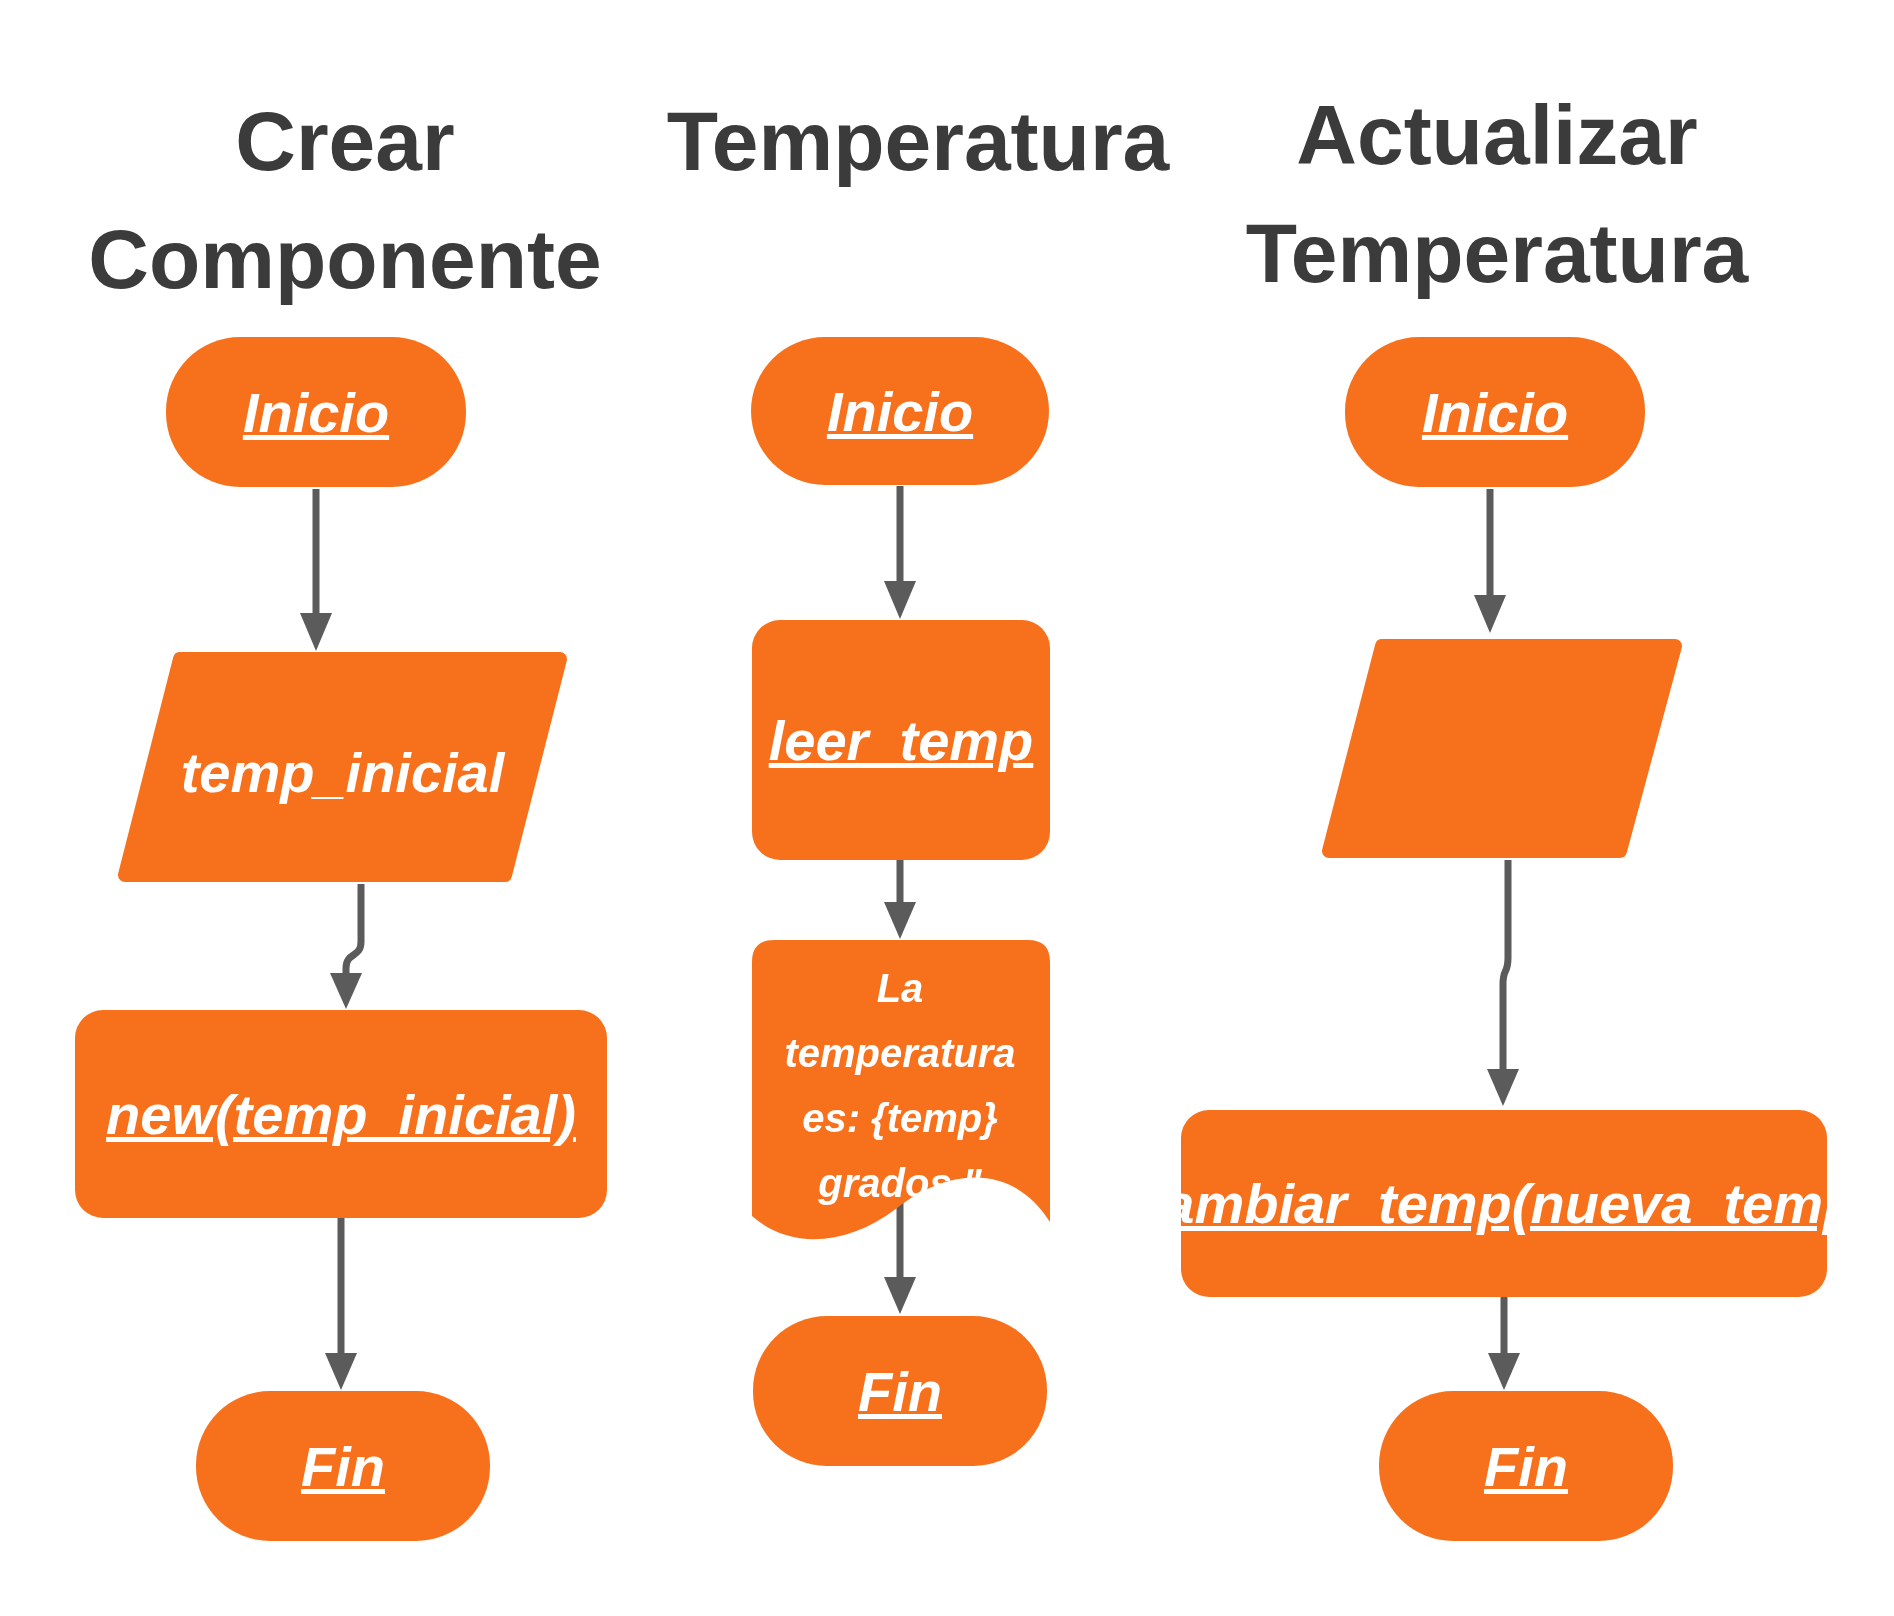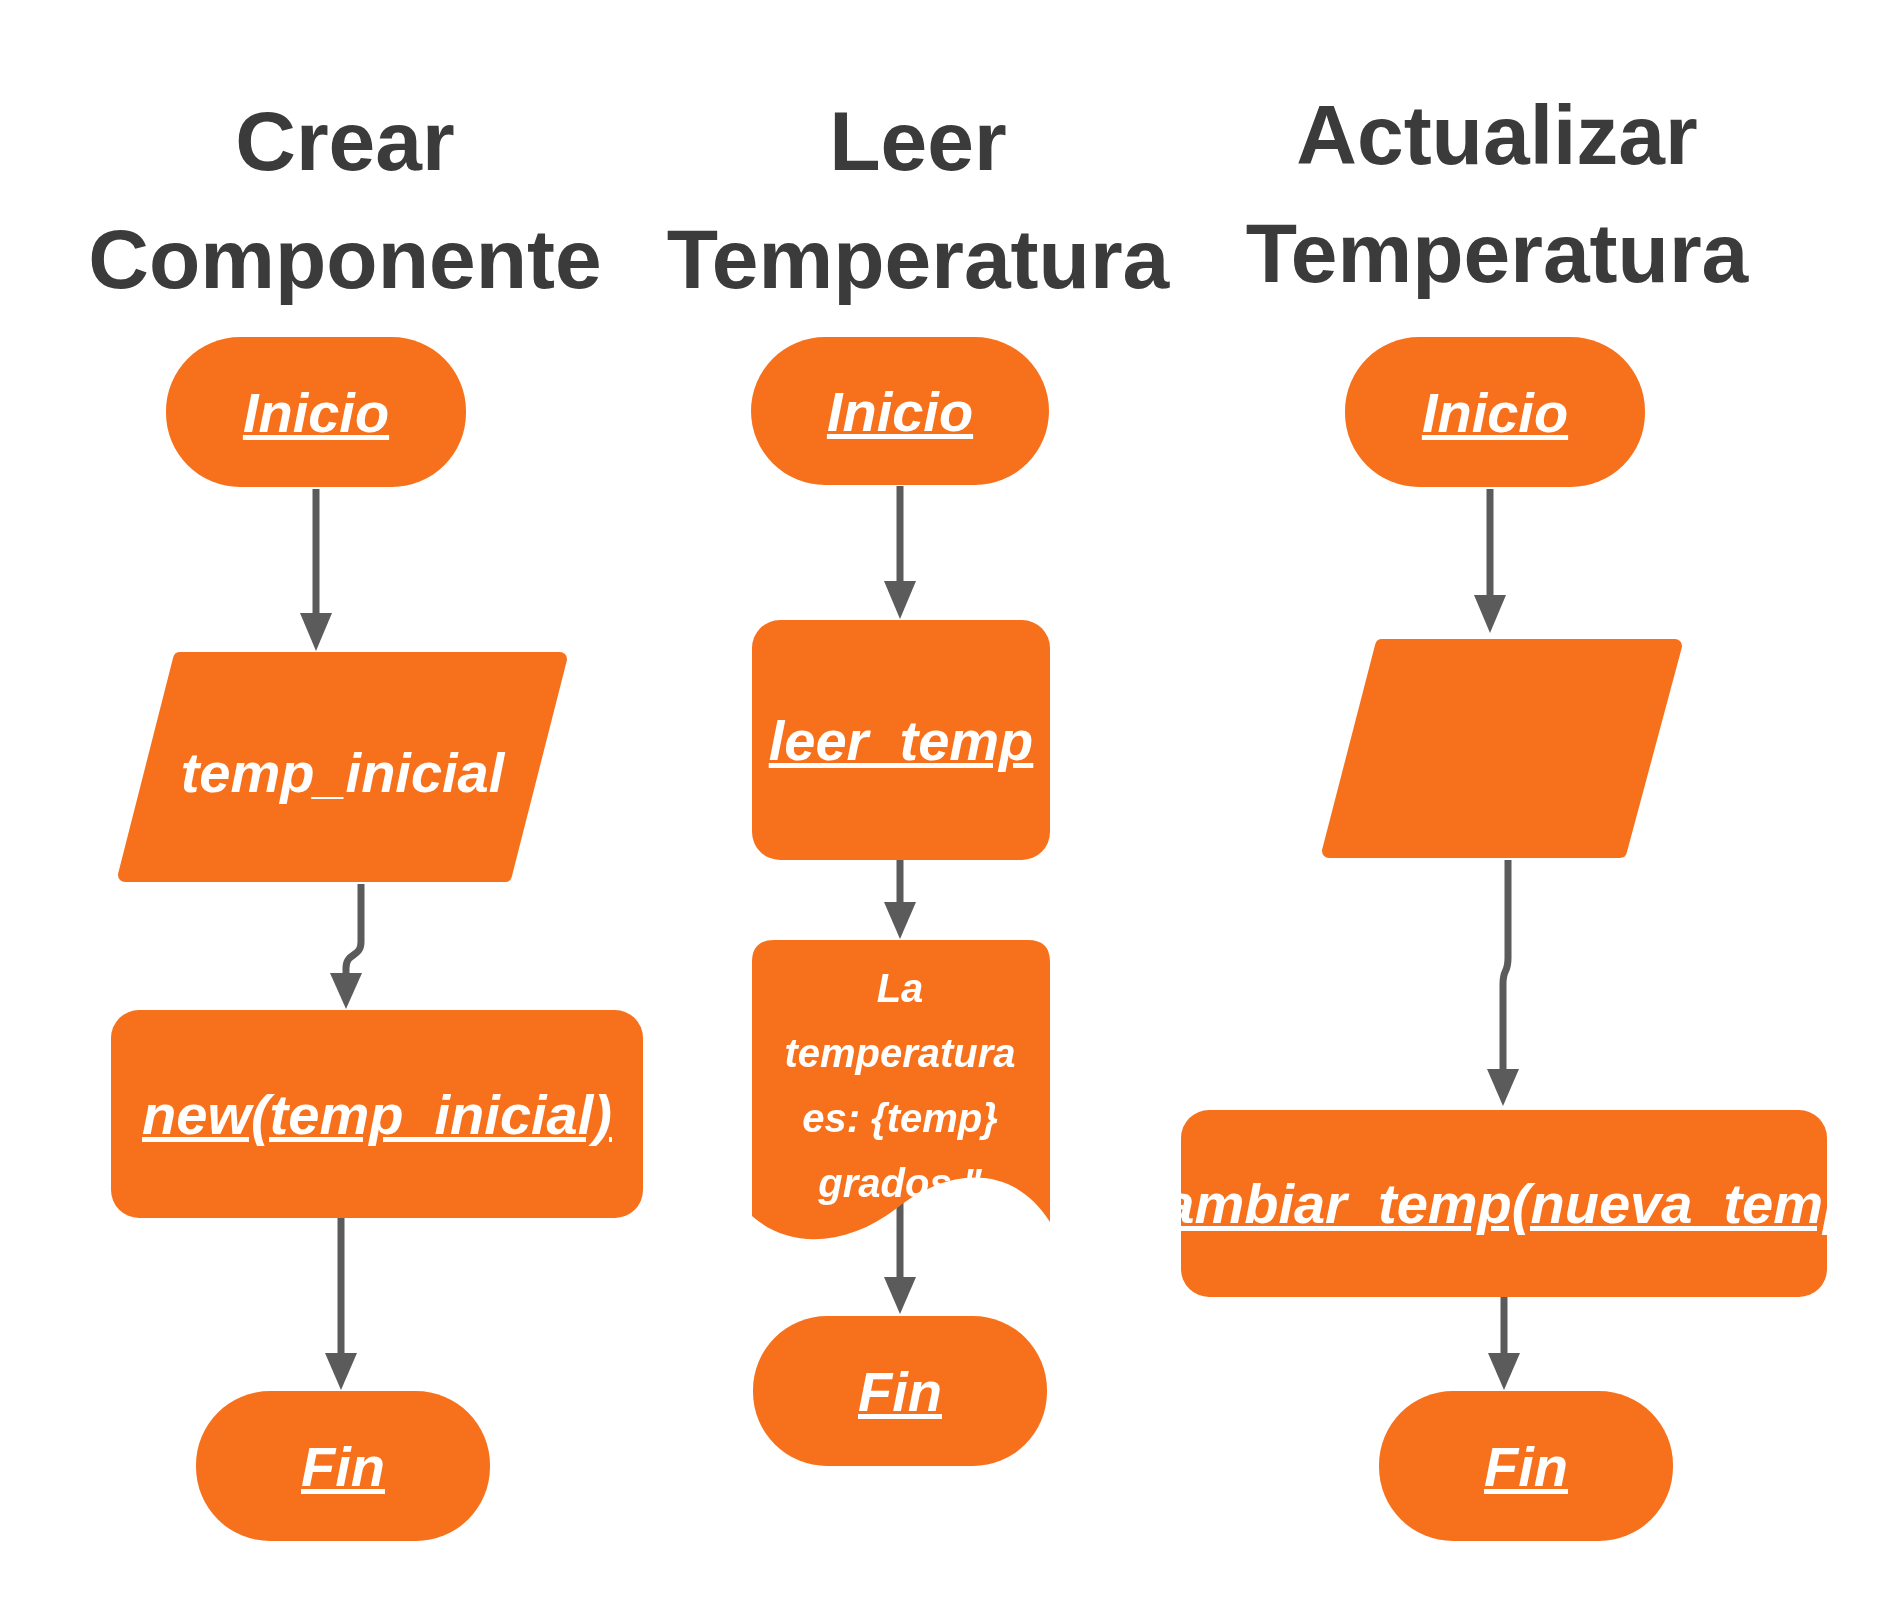--- a/index.html
+++ b/index.html
@@ -91,33 +91,32 @@
     <path class="docshape" d="M752,962 Q752,940 774,940 H1028 Q1050,940 1050,962 V1222
              C1012,1162 948,1168 897,1208
              C848,1246 790,1250 752,1216 Z"></path>
   </svg>
 
   <div class="col-title" style="left:-5px;top:82px;">
     <div>Crear</div>
     <div>Componente</div>
   </div>
   <div class="col-title" style="left:568px;top:82px;">
-    <div>Leer</div>
     <div>Temperatura</div>
   </div>
   <div class="col-title" style="left:1147px;top:76px;">
     <div>Actualizar</div>
     <div>Temperatura</div>
   </div>
 
   <div class="node terminator" style="left:166px;top:337px;width:300px;height:150px;">
     <span>Inicio</span>
   </div>
   <div class="float-label" style="left:118px;top:740px;width:449px;">temp_inicial</div>
-  <div class="node process" style="left:75px;top:1010px;width:532px;height:208px;margin-left:36px;">
+  <div class="node process" style="left:75px;top:1010px;width:532px;height:208px;">
     <span>new(temp_inicial)</span>
   </div>
   <div class="node terminator" style="left:196px;top:1391px;width:294px;height:150px;">
     <span>Fin</span>
   </div>
 
   <div class="node terminator" style="left:751px;top:337px;width:298px;height:148px;">
     <span>Inicio</span>
   </div>
   <div class="node process" style="left:752px;top:620px;width:298px;height:240px;">

